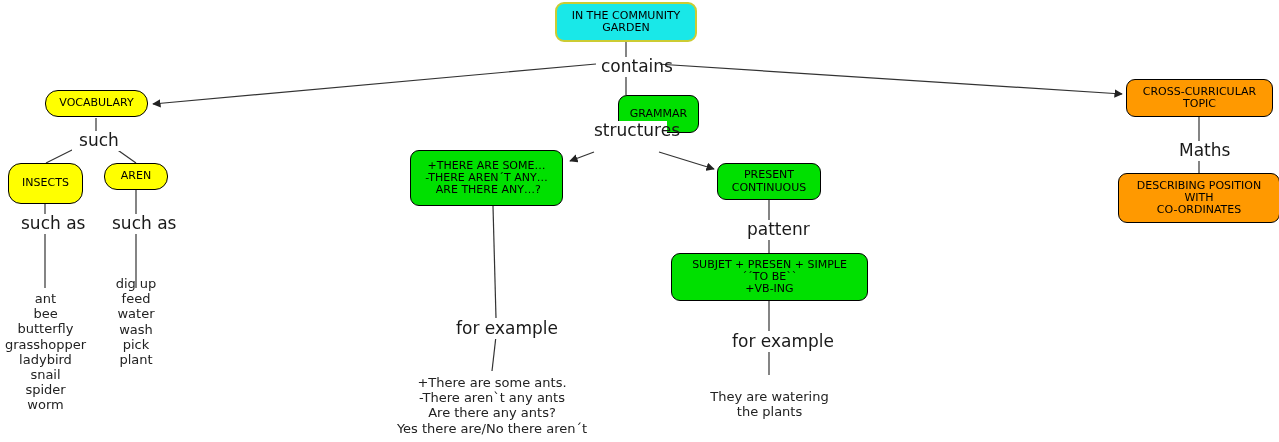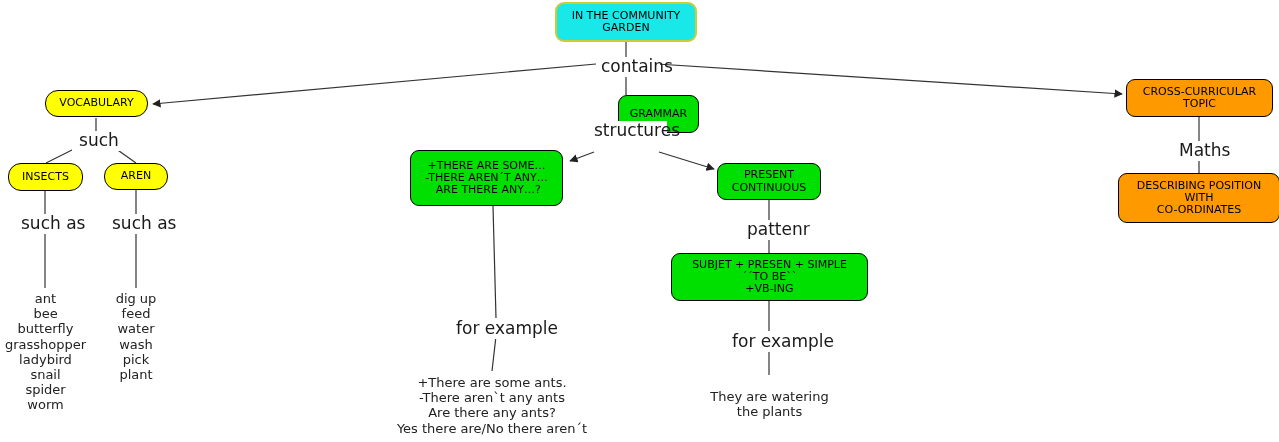--- a/index.html
+++ b/index.html
@@ -113,21 +113,21 @@
 
     <line x1="1199" y1="117" x2="1199" y2="141" stroke="#333" stroke-width="1.2"></line>
     <line x1="1199" y1="157" x2="1199" y2="173" stroke="#333" stroke-width="1.2"></line>
   </svg>
 
   <div class="node cyan" style="left:555px; top:2px; width:142px; height:40px;">IN THE COMMUNITY
 GARDEN</div>
 
   <div class="node yellow" style="left:45px; top:90px; width:103px; height:27px;">VOCABULARY</div>
 
-  <div class="node yellow" style="left:8px; top:163px; width:75px; height:28px;">INSECTS</div>
+  <div class="node yellow" style="left:8px; top:163px; width:75px; height:41px;">INSECTS</div>
 
   <div class="node yellow" style="left:104px; top:163px; width:64px; height:27px;">AREN</div>
 
   <div class="node green" style="left:618px; top:95px; width:81px; height:38px;">GRAMMAR</div>
 
   <div class="node green" style="left:410px; top:150px; width:153px; height:56px;">+THERE ARE SOME…
 -THERE AREN´T ANY…
  ARE THERE ANY…?</div>
 
   <div class="node green" style="left:717px; top:163px; width:104px; height:37px;">PRESENT
@@ -164,21 +164,21 @@
 
   <div class="leaf-text" style="left:0px; top:291px; width:91px;">ant
 bee
 butterfly
 grasshopper
 ladybird
 snail
 spider
 worm</div>
 
-  <div class="leaf-text" style="left:96px; top:291px; width:80px;">dig up
+  <div class="leaf-text" style="left:96px; top:276px; width:80px;">dig up
 feed
 water
 wash
 pick
 plant</div>
 
   <div class="leaf-text" style="left:382px; top:375px; width:220px;">+There are some ants.
 -There aren`t any ants
 Are there any ants?
 Yes there are/No there aren´t</div>

